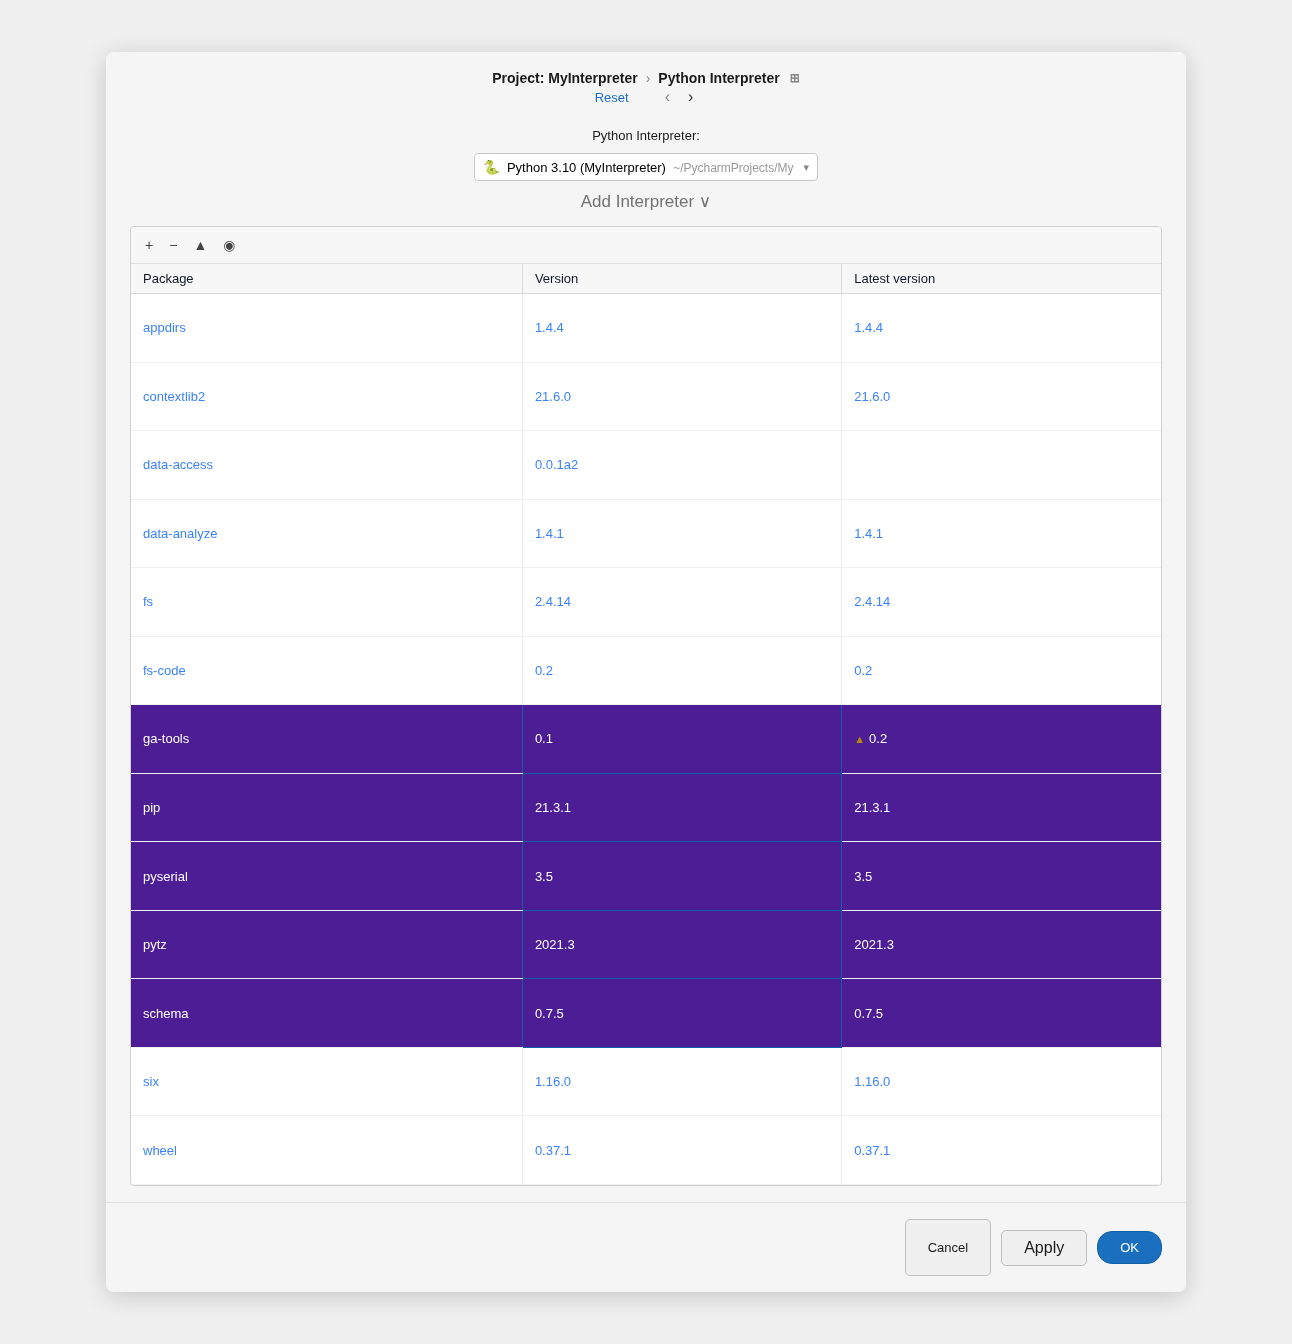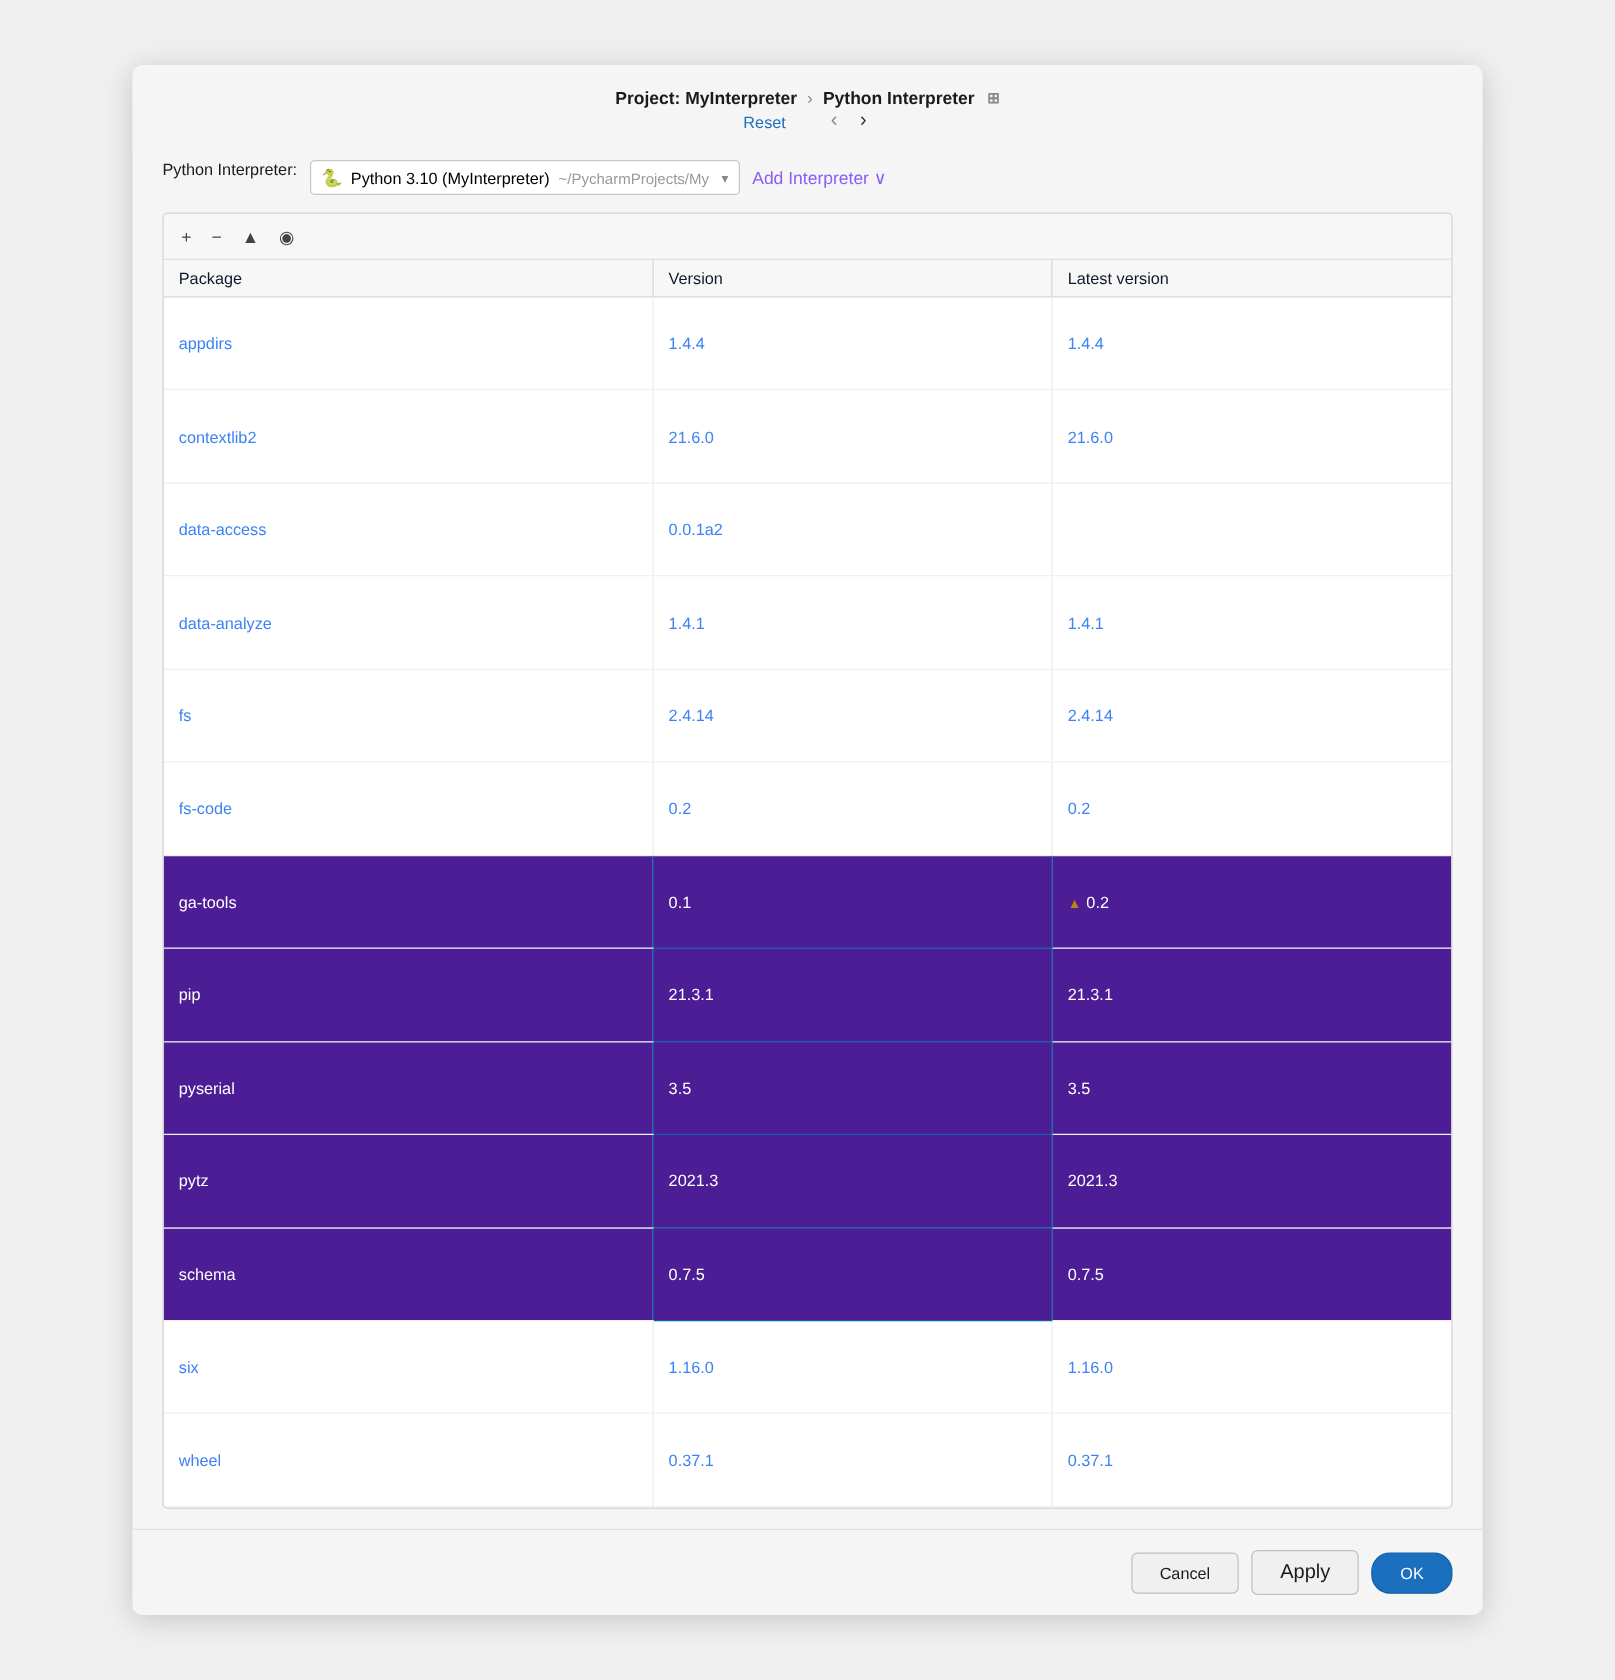--- a/index.html
+++ b/index.html
@@ -67,22 +67,24 @@
       background: none;
       border: none;
       cursor: pointer;
       color: #888;
       font-size: 16px;
       padding: 2px 4px;
     }
     .nav-btn.active { color: #333; }
     .interpreter-row {
       display: flex;
+      align-items: center;
       gap: 10px;
       padding: 10px 24px 14px 24px;
+      flex-direction: column;
     }
     .interpreter-label {
       font-size: 13px;
       color: #1a1a1a;
       white-space: nowrap;
     }
     .interpreter-select {
       display: flex;
       align-items: center;
       background: #fff;
@@ -101,22 +103,22 @@
       align-items: center;
       justify-content: center;
       font-size: 14px;
     }
     .interpreter-select .dropdown-arrow {
       color: #888;
       margin-left: 4px;
       font-size: 11px;
     }
     .add-interpreter-btn {
-      color: #8b5cf6;
-      font-size: 14px;
+      color: #737373;
+      font-size: 17px;
       font-weight: 500;
       background: none;
       border: none;
       cursor: pointer;
       display: flex;
       align-items: center;
       gap: 2px;
     }
     .table-container {
       margin: 0 24px 16px 24px;
@@ -196,21 +198,21 @@
       justify-content: flex-end;
       gap: 10px;
       padding: 16px 24px;
       background: #f5f5f5;
       border-top: 1px solid #e0e0e0;
     }
     .btn-cancel {
       background: #f0f0f0;
       border: 1px solid #c0c0c0;
       border-radius: 5px;
-      padding: 8px 22px;
+      padding: 20px 22px;
       font-size: 13px;
       cursor: pointer;
       color: #1a1a1a;
     }
     .btn-apply {
       background: #f0f0f0;
       border: 1px solid #c0c0c0;
       border-radius: 5px;
       padding: 8px 22px;
       font-size: 16px;

